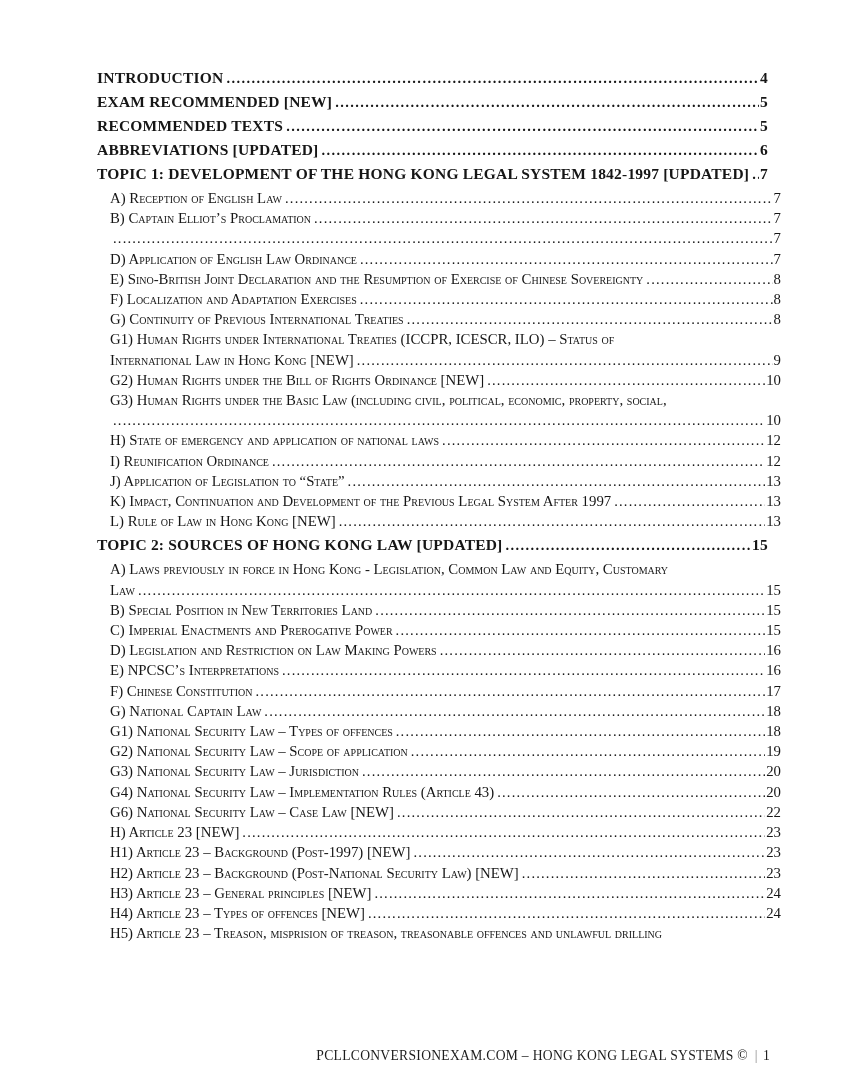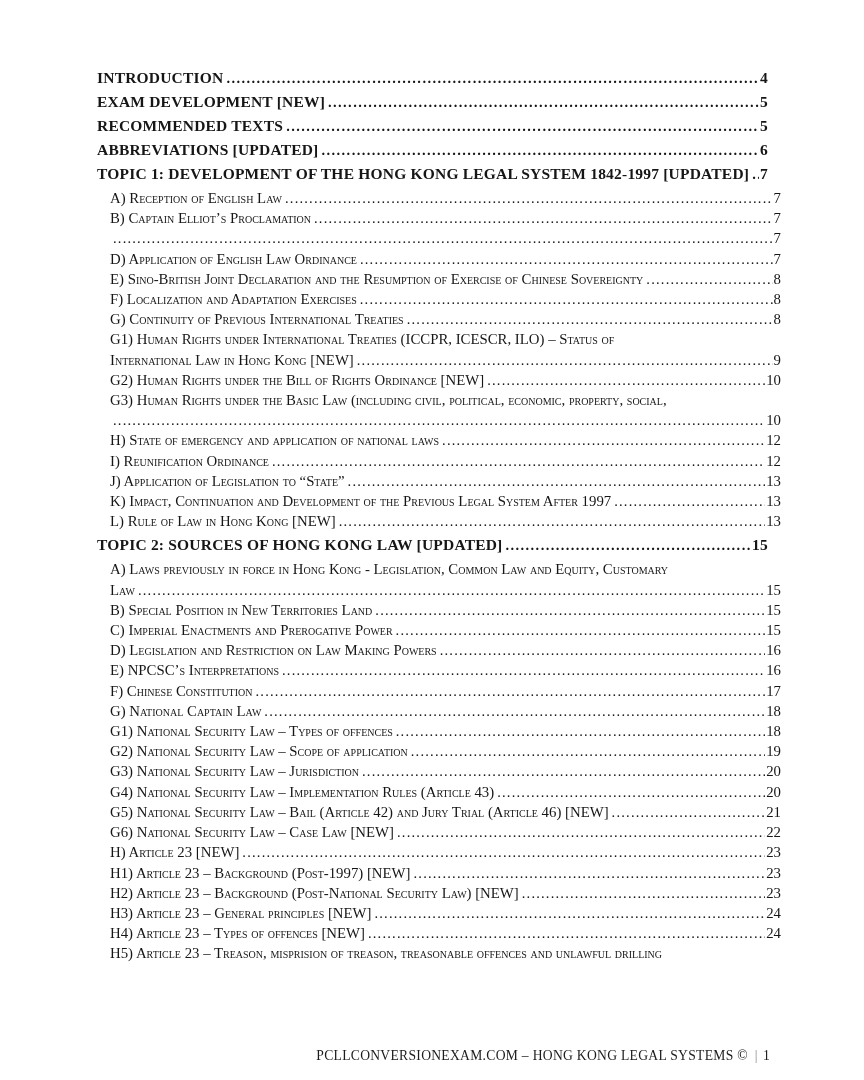--- a/index.html
+++ b/index.html
@@ -82,21 +82,21 @@
   <div>
       <div class="toc-entry toc-h">
         <div class="toc-line">
           <span class="toc-text">INTRODUCTION</span>
           <span class="dots"></span>
           <span class="pg">4</span>
         </div>
       </div>
       <div class="toc-entry toc-h">
         <div class="toc-line">
-          <span class="toc-text">EXAM DEVELOPMENT [NEW]</span>
+          <span class="toc-text">EXAM RECOMMENDED [NEW]</span>
           <span class="dots"></span>
           <span class="pg">5</span>
         </div>
       </div>
       <div class="toc-entry toc-h">
         <div class="toc-line">
           <span class="toc-text">RECOMMENDED TEXTS</span>
           <span class="dots"></span>
           <span class="pg">5</span>
         </div>
@@ -302,27 +302,20 @@
           <span class="toc-text">G3) National Security Law – Jurisdiction</span>
           <span class="dots"></span>
           <span class="pg">20</span>
         </div>
       </div>
       <div class="toc-entry toc-s">
         <div class="toc-line">
           <span class="toc-text">G4) National Security Law – Implementation Rules (Article 43)</span>
           <span class="dots"></span>
           <span class="pg">20</span>
-        </div>
-      </div>
-      <div class="toc-entry toc-s">
-        <div class="toc-line">
-          <span class="toc-text">G5) National Security Law – Bail (Article 42) and Jury Trial (Article 46) [NEW]</span>
-          <span class="dots"></span>
-          <span class="pg">21</span>
         </div>
       </div>
       <div class="toc-entry toc-s">
         <div class="toc-line">
           <span class="toc-text">G6) National Security Law – Case Law [NEW]</span>
           <span class="dots"></span>
           <span class="pg">22</span>
         </div>
       </div>
       <div class="toc-entry toc-s">

